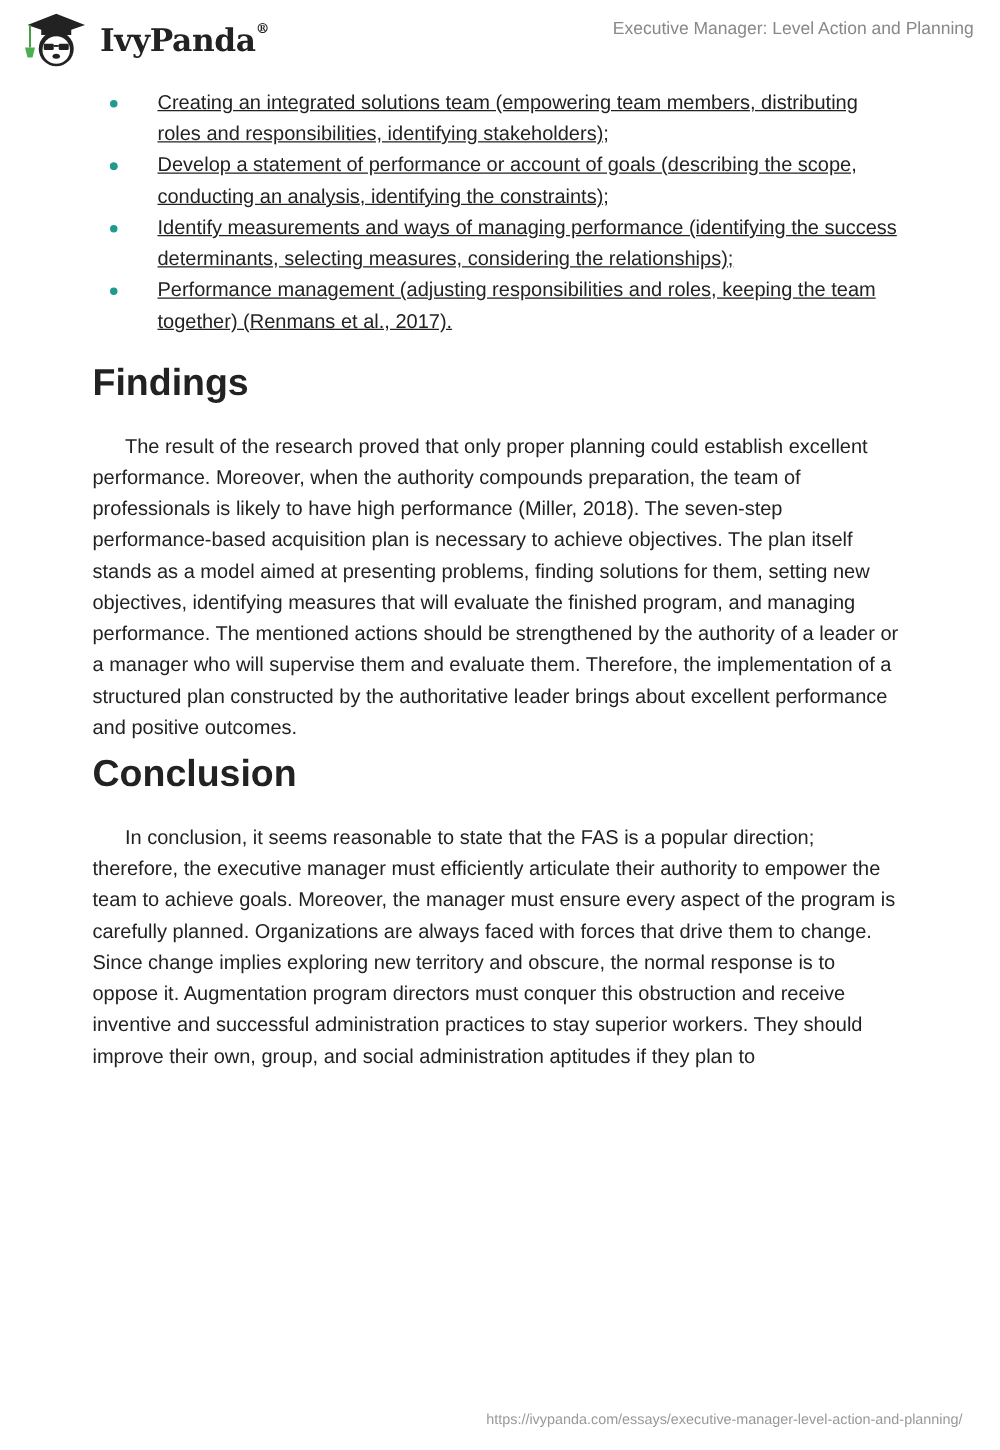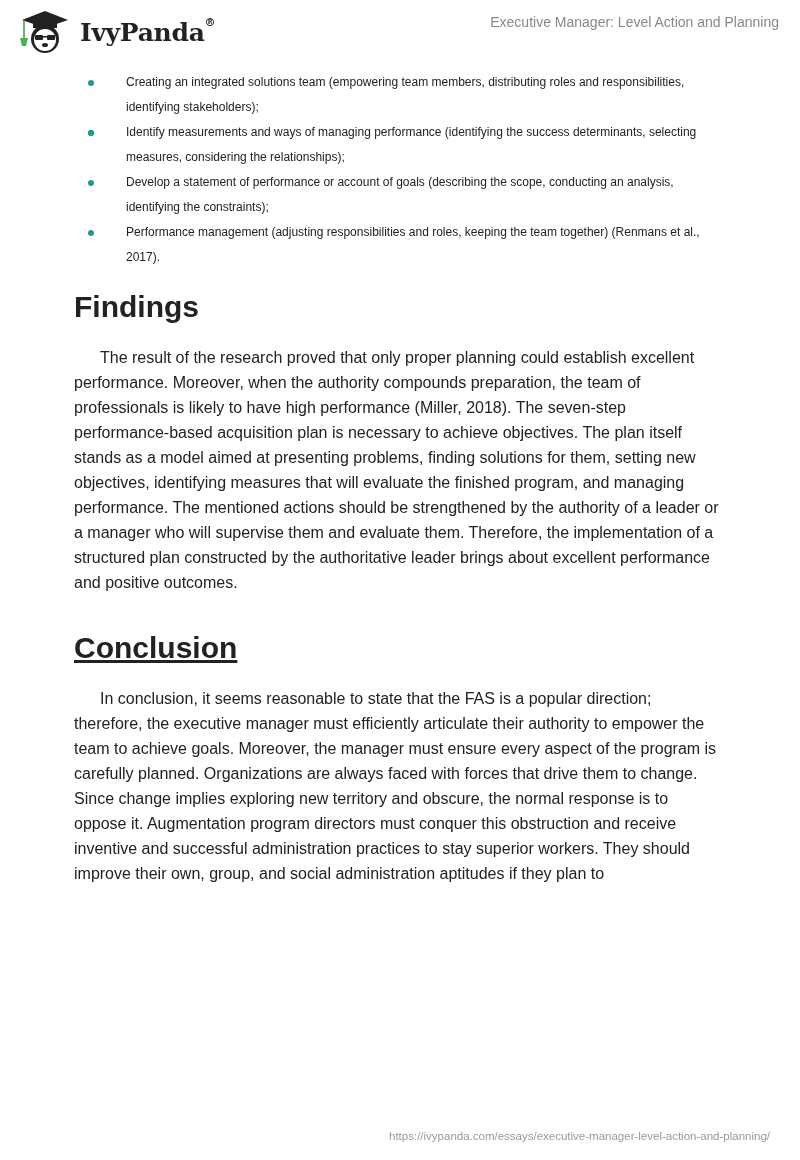--- a/index.html
+++ b/index.html
@@ -5,21 +5,21 @@
   html, body { margin:0; padding:0; background:#ffffff; }
   body { width:800px; height:1160px; position:relative; overflow:hidden; font-family:"Liberation Sans", sans-serif; color:#222; }
   .header { position:absolute; left:0; top:0; width:800px; height:56px;padding-left:12px; }
   .logo { position:absolute; left:16px; top:8px; display:flex; align-items:center; }
   .logo-icon { width:58px; height:48px; }
   .logo-text { font-family:"DejaVu Serif", serif; font-weight:bold; font-size:25px; color:#222; margin-left:6px; letter-spacing:-0.3px; }
   .logo-text sup { font-size:11px; vertical-align:top; position:relative; top:-2px; }
   .doc-title { position:absolute; right:33px; top:14px; font-size:14px; color:#888; }
   .content { position:absolute; left:74px; top:70px; width:650px; }
   ul.bullets { list-style:none; margin:0; padding:0; }
-  ul.bullets li { position:relative; padding-left:52px; font-size:12px; line-height:25px; margin-bottom:0; color:#222; }
+  ul.bullets li { position:relative; padding-left:52px; font-size:16px; line-height:25px; margin-bottom:0; color:#222;text-decoration:underline; }
   ul.bullets li .dot { position:absolute; left:14px; top:10px; width:6px; height:6px; border-radius:50%; background:#1e9a8e; }
   h2 { font-size:30px; font-weight:bold; margin:0; color:#222; }
   p.body { font-size:16px; line-height:25px; margin:0; text-indent:26px; color:#222; }
   .footer-url { position:absolute; right:30px; top:1130px; font-size:11.5px; color:#999;padding-left:26px; }
 </style>
 </head>
 <body>
 
 <div class="header">
   <div class="logo">
@@ -37,25 +37,25 @@
     </svg>
     <span class="logo-text"><span>IvyPanda</span><sup>®</sup></span>
   </div>
   <div class="doc-title">Executive Manager: Level Action and Planning</div>
 </div>
 
 <div class="content">
   <ul class="bullets">
     <li><span class="dot"></span><span>Creating an integrated solutions team (empowering team members, distributing roles and responsibilities, identifying stakeholders);</span></li>
     <li><span class="dot"></span></li>
+    <li><span class="dot"></span><span>Develop a statement of performance or account of goals (describing the scope, conducting an analysis, identifying the constraints);</span></li>
     <li><span class="dot"></span><span>Identify measurements and ways of managing performance (identifying the success determinants, selecting measures, considering the relationships);</span></li>
-    <li><span class="dot"></span><span>Develop a statement of performance or account of goals (describing the scope, conducting an analysis, identifying the constraints);</span></li>
     <li><span class="dot"></span><span>Performance management (adjusting responsibilities and roles, keeping the team together) (Renmans et al., 2017).</span></li>
   </ul>
 
   <h2 style="margin-top:20px;">Findings</h2>
   <p class="body" style="margin-top:21px;">The result of the research proved that only proper planning could establish excellent performance. Moreover, when the authority compounds preparation, the team of professionals is likely to have high performance (Miller, 2018). The seven-step performance-based acquisition plan is necessary to achieve objectives. The plan itself stands as a model aimed at presenting problems, finding solutions for them, setting new objectives, identifying measures that will evaluate the finished program, and managing performance. The mentioned actions should be strengthened by the authority of a leader or a manager who will supervise them and evaluate them. Therefore, the implementation of a structured plan constructed by the authoritative leader brings about excellent performance and positive outcomes.</p>
 
-  <h2 style="margin-top:36px;text-decoration:underline;">Conclusion</h2>
+  <h2 style="margin-top:8px;">Conclusion</h2>
   <p class="body" style="margin-top:21px;">In conclusion, it seems reasonable to state that the FAS is a popular direction; therefore, the executive manager must efficiently articulate their authority to empower the team to achieve goals. Moreover, the manager must ensure every aspect of the program is carefully planned. Organizations are always faced with forces that drive them to change. Since change implies exploring new territory and obscure, the normal response is to oppose it. Augmentation program directors must conquer this obstruction and receive inventive and successful administration practices to stay superior workers. They should improve their own, group, and social administration aptitudes if they plan to</p>
 </div>
 
 <div class="footer-url">https://ivypanda.com/essays/executive-manager-level-action-and-planning/</div>
 
 </body></html>

